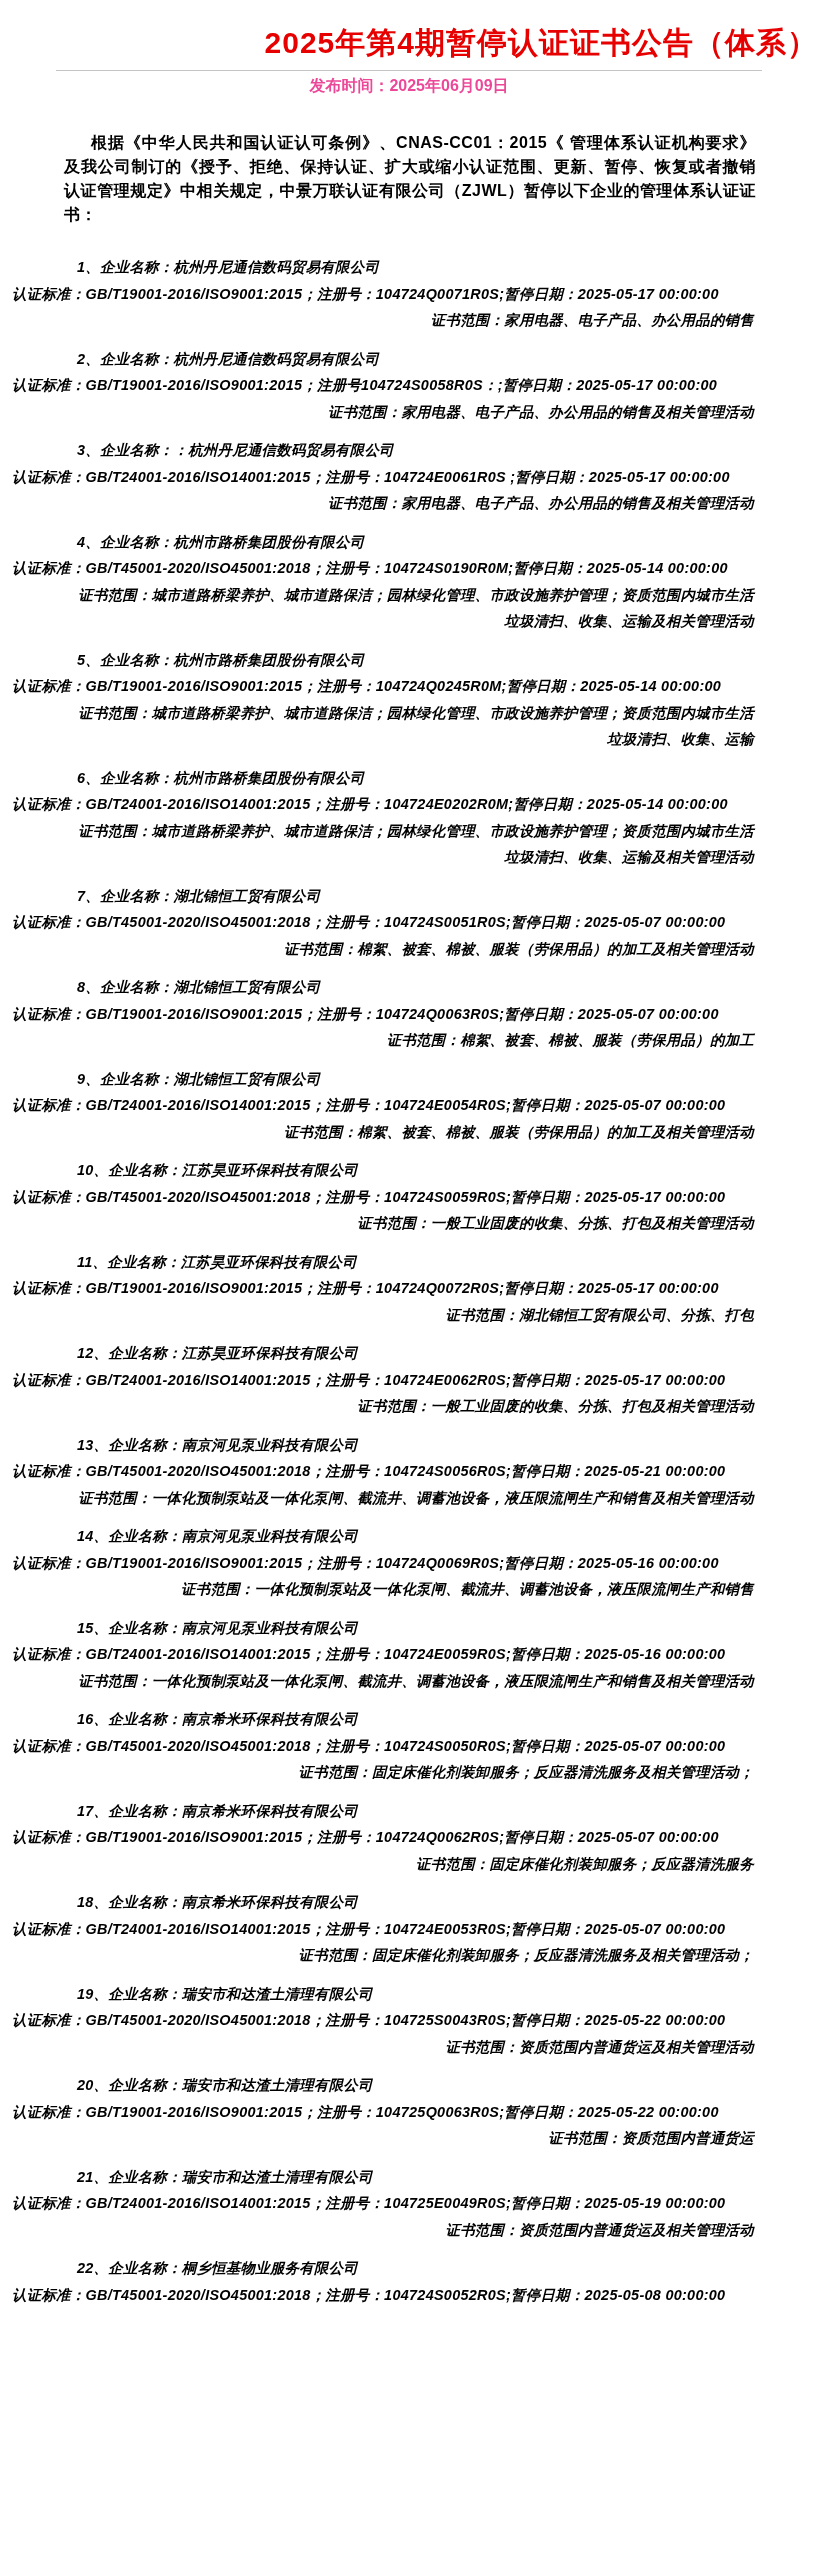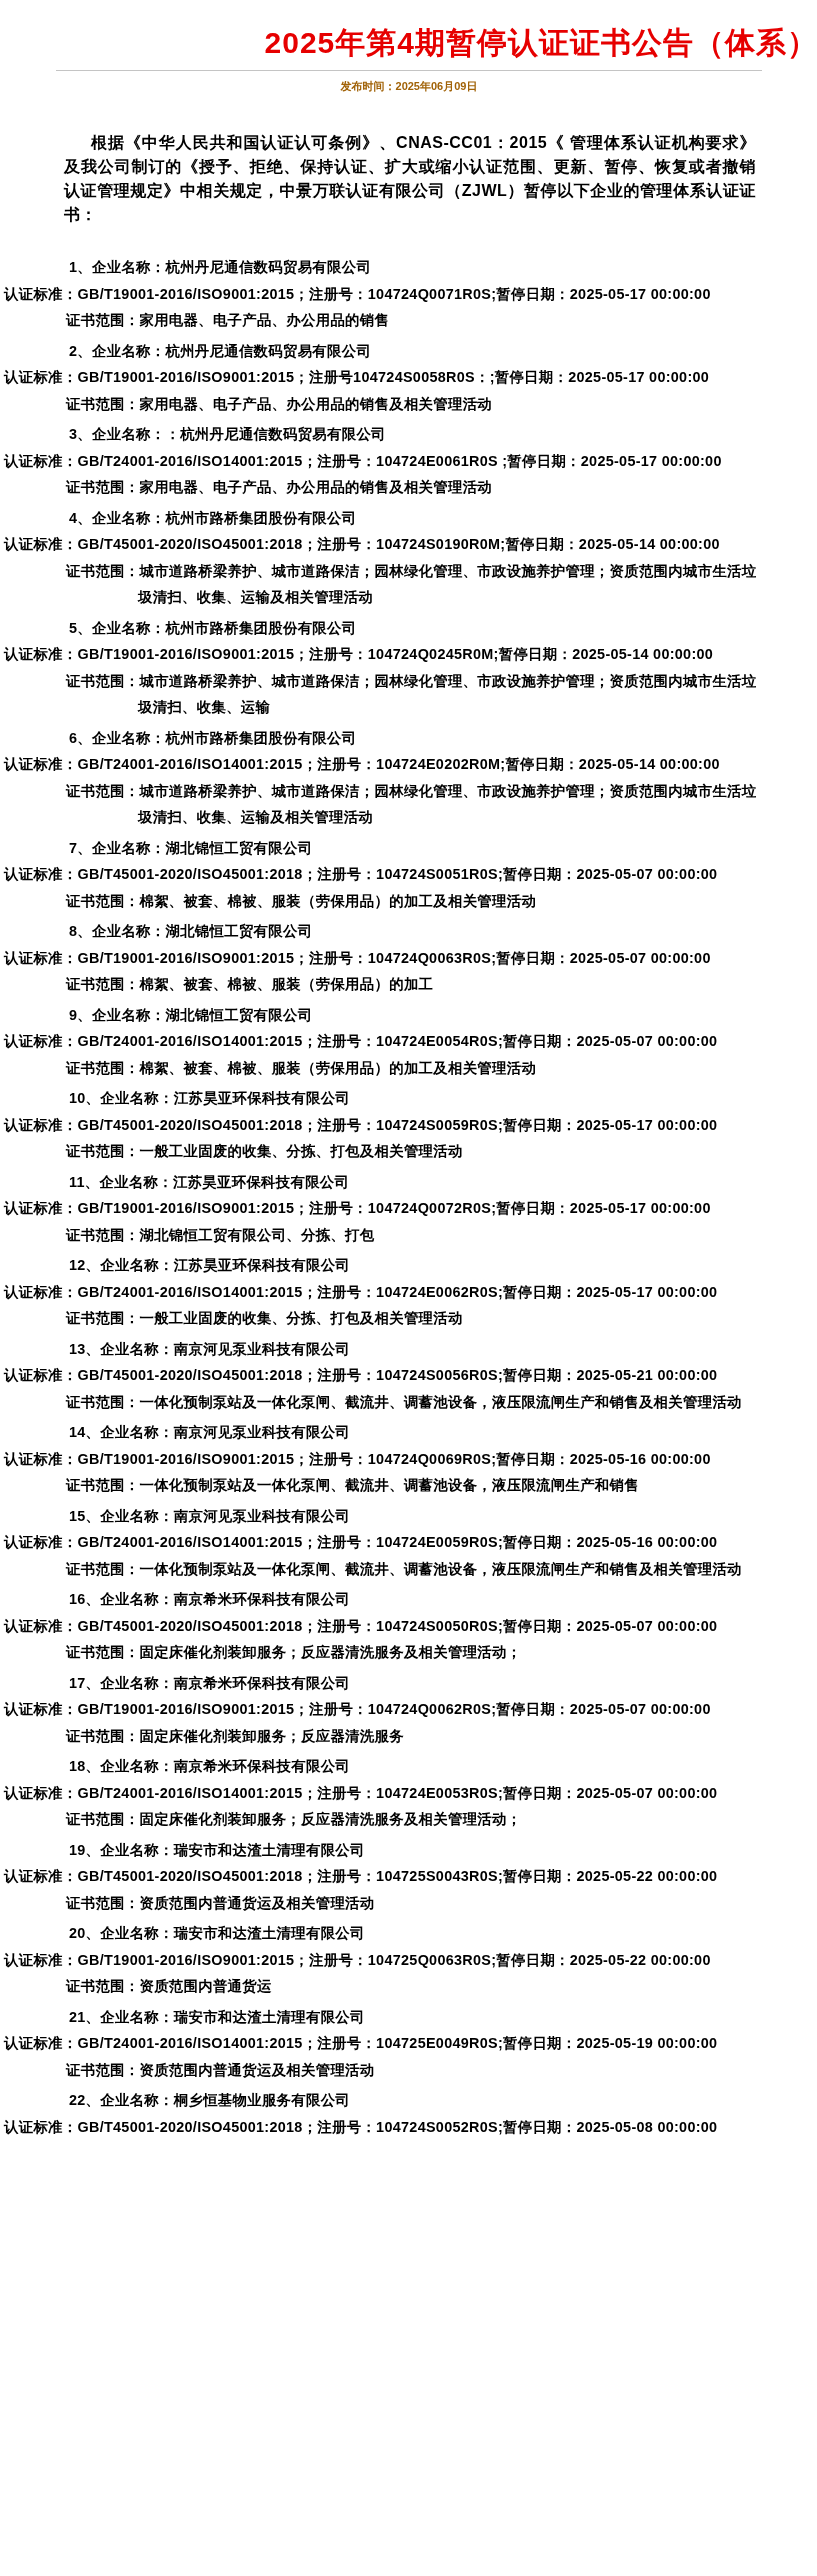--- a/index.html
+++ b/index.html
@@ -29,23 +29,23 @@
     font-weight: bold;
   }
   .divider {
     height: 0;
     border-top: 1.5px solid #c4c4c4;
     margin: 11.3px 56px 0 56px;
   }
   .publish {
     margin: 5.2px 0 0 0;
     text-align: center;
-    font-size: 11px;
+    font-size: 16px;
     line-height: 20.6px;
-    color: #a16207;
+    color: #ec4899;
     font-weight: bold;
   }
   .intro {
     margin: 34px 0 0 12px;
     padding: 0 62px 0 52px;
     font-size: 16px;
     line-height: 24px;
     text-indent: 27px;
     text-align: justify;
     letter-spacing: 0.5px;
@@ -53,22 +53,22 @@
   .list {
     margin-top: 27px;
     padding-right: 52px;
     font-size: 14.4px;
     line-height: 26.5px;
     letter-spacing: 0.3px;
   }
   .list p { margin: 0; }
   .ln-name  { padding-left: 65px; }
   .ln-std   { }
-  .ln-scope { padding-left: 134px; text-indent: -72px; }
-  .list-item { margin: 4px; }
+  .ln-scope { padding-left: 134px; text-indent: -72px; text-align: right; }
+  .list-item { margin: 12px; font-style: italic; }
 </style>
 </head>
 <body>
 
 <div class="page">
   <h1 class="title">2025年第4期暂停认证证书公告（体系）</h1>
   <div class="divider"></div>
   <p class="publish">发布时间：2025年06月09日</p>
   <p class="intro">根据《中华人民共和国认证认可条例》、CNAS-CC01：2015《 管理体系认证机构要求》及我公司制订的《授予、拒绝、保持认证、扩大或缩小认证范围、更新、暂停、恢复或者撤销认证管理规定》中相关规定，中景万联认证有限公司（ZJWL）暂停以下企业的管理体系认证证书：</p>
   <div class="list">

